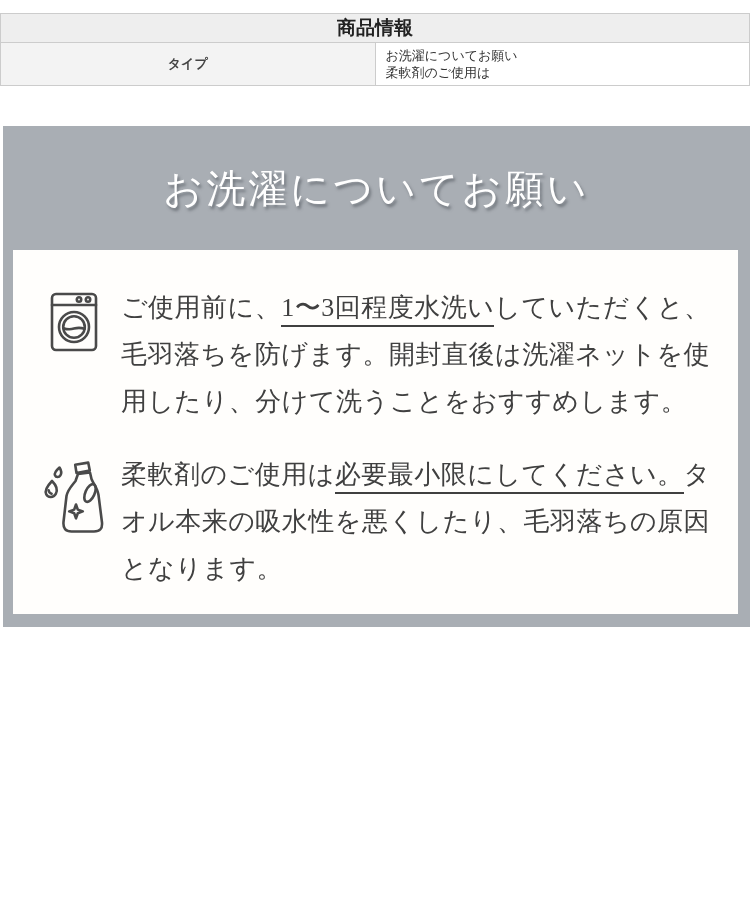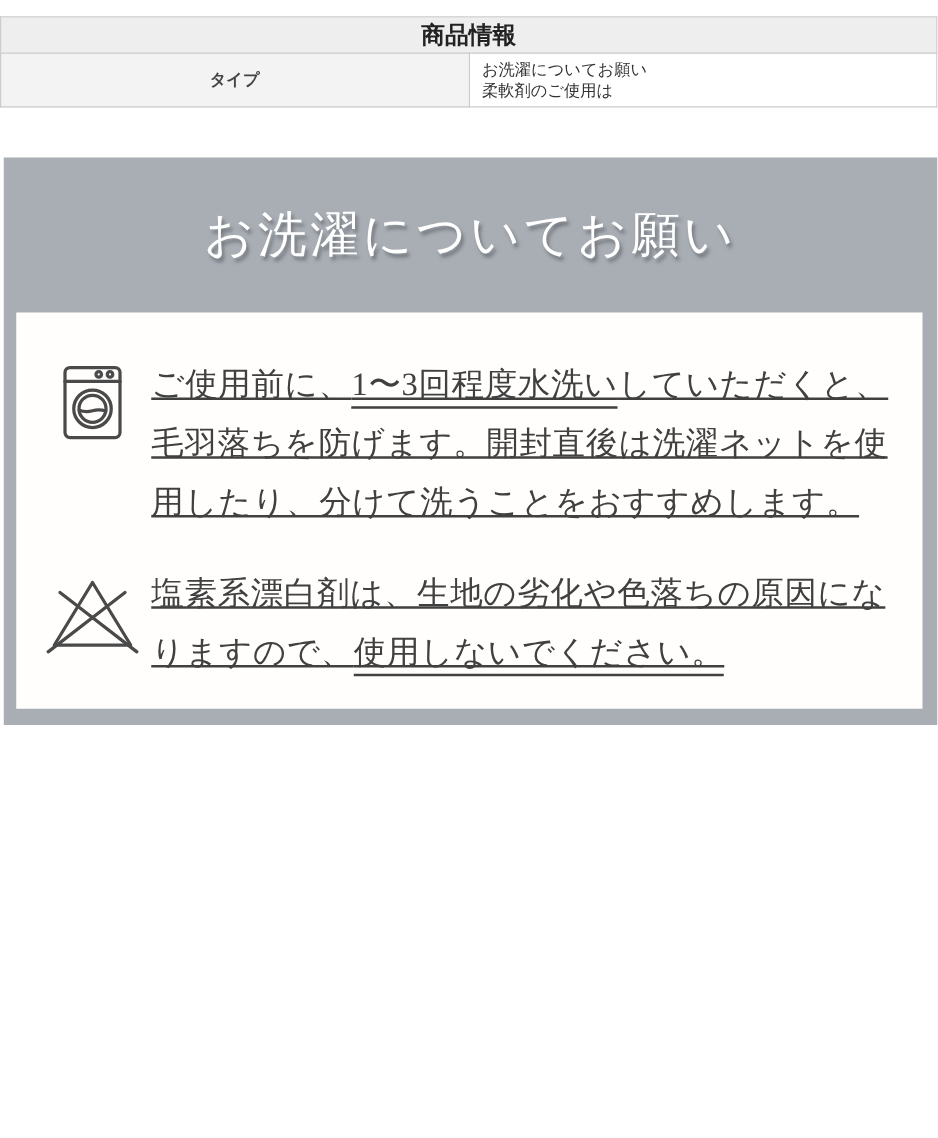--- a/index.html
+++ b/index.html
@@ -94,21 +94,20 @@
     justify-content:center;
     padding-top:8px;
   }
   .item-text{
     flex:1;
     font-family:"Liberation Serif","DejaVu Serif",serif;
     font-size:26px;
     line-height:47px;
     color:var(--body-text,#404040);
     letter-spacing:0.5px;
-    text-decoration:underline;
   }
   .u{
     border-bottom:2px solid var(--body-text,#404040);
     padding-bottom:3px;
   }
   .icon-stroke{
     fill:none;
     stroke:#4a4a4a;
     stroke-width:2.6;
     stroke-linecap:round;
@@ -154,28 +153,32 @@
           <circle class="icon-stroke" cx="24" cy="35" r="15"></circle>
           <circle class="icon-stroke" cx="24" cy="35" r="10.8"></circle>
           <path class="icon-stroke" d="M13.4 36.2 q5.3 2 10.6 0.4 q5.3-1.6 10.6 0.2" stroke-width="2"></path>
         </svg>
       </div>
       <div class="item-text">
         <span>ご使用前に、</span><span class="u">1〜3回程度水洗い</span><span>していただくと、毛羽落ちを防げます。開封直後は洗濯ネットを使用したり、分けて洗うことをおすすめします。</span>
       </div>
     </div>
 
-
     <div class="laundry-item">
       <div class="icon-box">
-        <svg width="78" height="68" viewBox="0 0 78 68">
-          <path class="icon-stroke" d="M39 7 L8.5 57 L69.5 57 Z" stroke-width="2.4"></path>
-          <line class="icon-stroke" x1="13" y1="15" x2="74.5" y2="62.5" stroke-width="2.6"></line>
-          <line class="icon-stroke" x1="65" y1="15" x2="3.5" y2="62.5" stroke-width="2.6"></line>
+        <svg width="66" height="78" viewBox="0 0 66 78">
+          <path class="icon-stroke" d="M37 15 L34.5 22 C30.5 27 26.5 31 25.5 37 L22.5 63 C22 69.5 24.5 72.5 30.5 72.5 L53 72.5 C59 72.5 61.5 69.5 61 63.5 L57.5 36 C56.5 29 52.5 25 50.5 20 L49 13.5 Z"></path>
+          <path class="icon-stroke" d="M35.5 14 L34.2 5.8 L47.2 3.6 L48.8 11.6 Z"></path>
+          <ellipse class="icon-stroke" cx="49" cy="34" rx="4.6" ry="9.5" transform="rotate(24 49 34)" stroke-width="2.2"></ellipse>
+          <path class="icon-stroke" d="M35 45.5 L36.8 50.6 L41.8 52.4 L36.8 54.2 L35 59.3 L33.2 54.2 L28.2 52.4 L33.2 50.6 Z" stroke-width="1.6"></path>
+          <path class="icon-stroke" d="M18.5 8.5 C15 11.5 13.2 14 14 16.2 C14.9 18.5 18 18.6 19.4 16.4 C20.8 14.2 20.4 11.5 18.5 8.5 Z" stroke-width="2.2"></path>
+          <path class="icon-stroke" d="M11 22 C5.8 27.5 3.6 31.8 5.2 35.2 C7 39 12.6 38.8 14.8 34.8 C16.9 31 15.6 26.6 11 22 Z" stroke-width="2.4"></path>
+          <path class="icon-stroke" d="M7.6 31.2 q0.4 3 3 3.6" stroke-width="1.6"></path>
         </svg>
       </div>
       <div class="item-text">
-        <span>塩素系漂白剤は、生地の劣化や色落ちの原因になりますので、</span><span class="u">使用しないでください。</span><span></span>
+        <span>柔軟剤のご使用は</span><span class="u">必要最小限にしてください。</span><span>タオル本来の吸水性を悪くしたり、毛羽落ちの原因となります。</span>
       </div>
     </div>
+
 
   </div>
 </div>
 
 </body></html>

